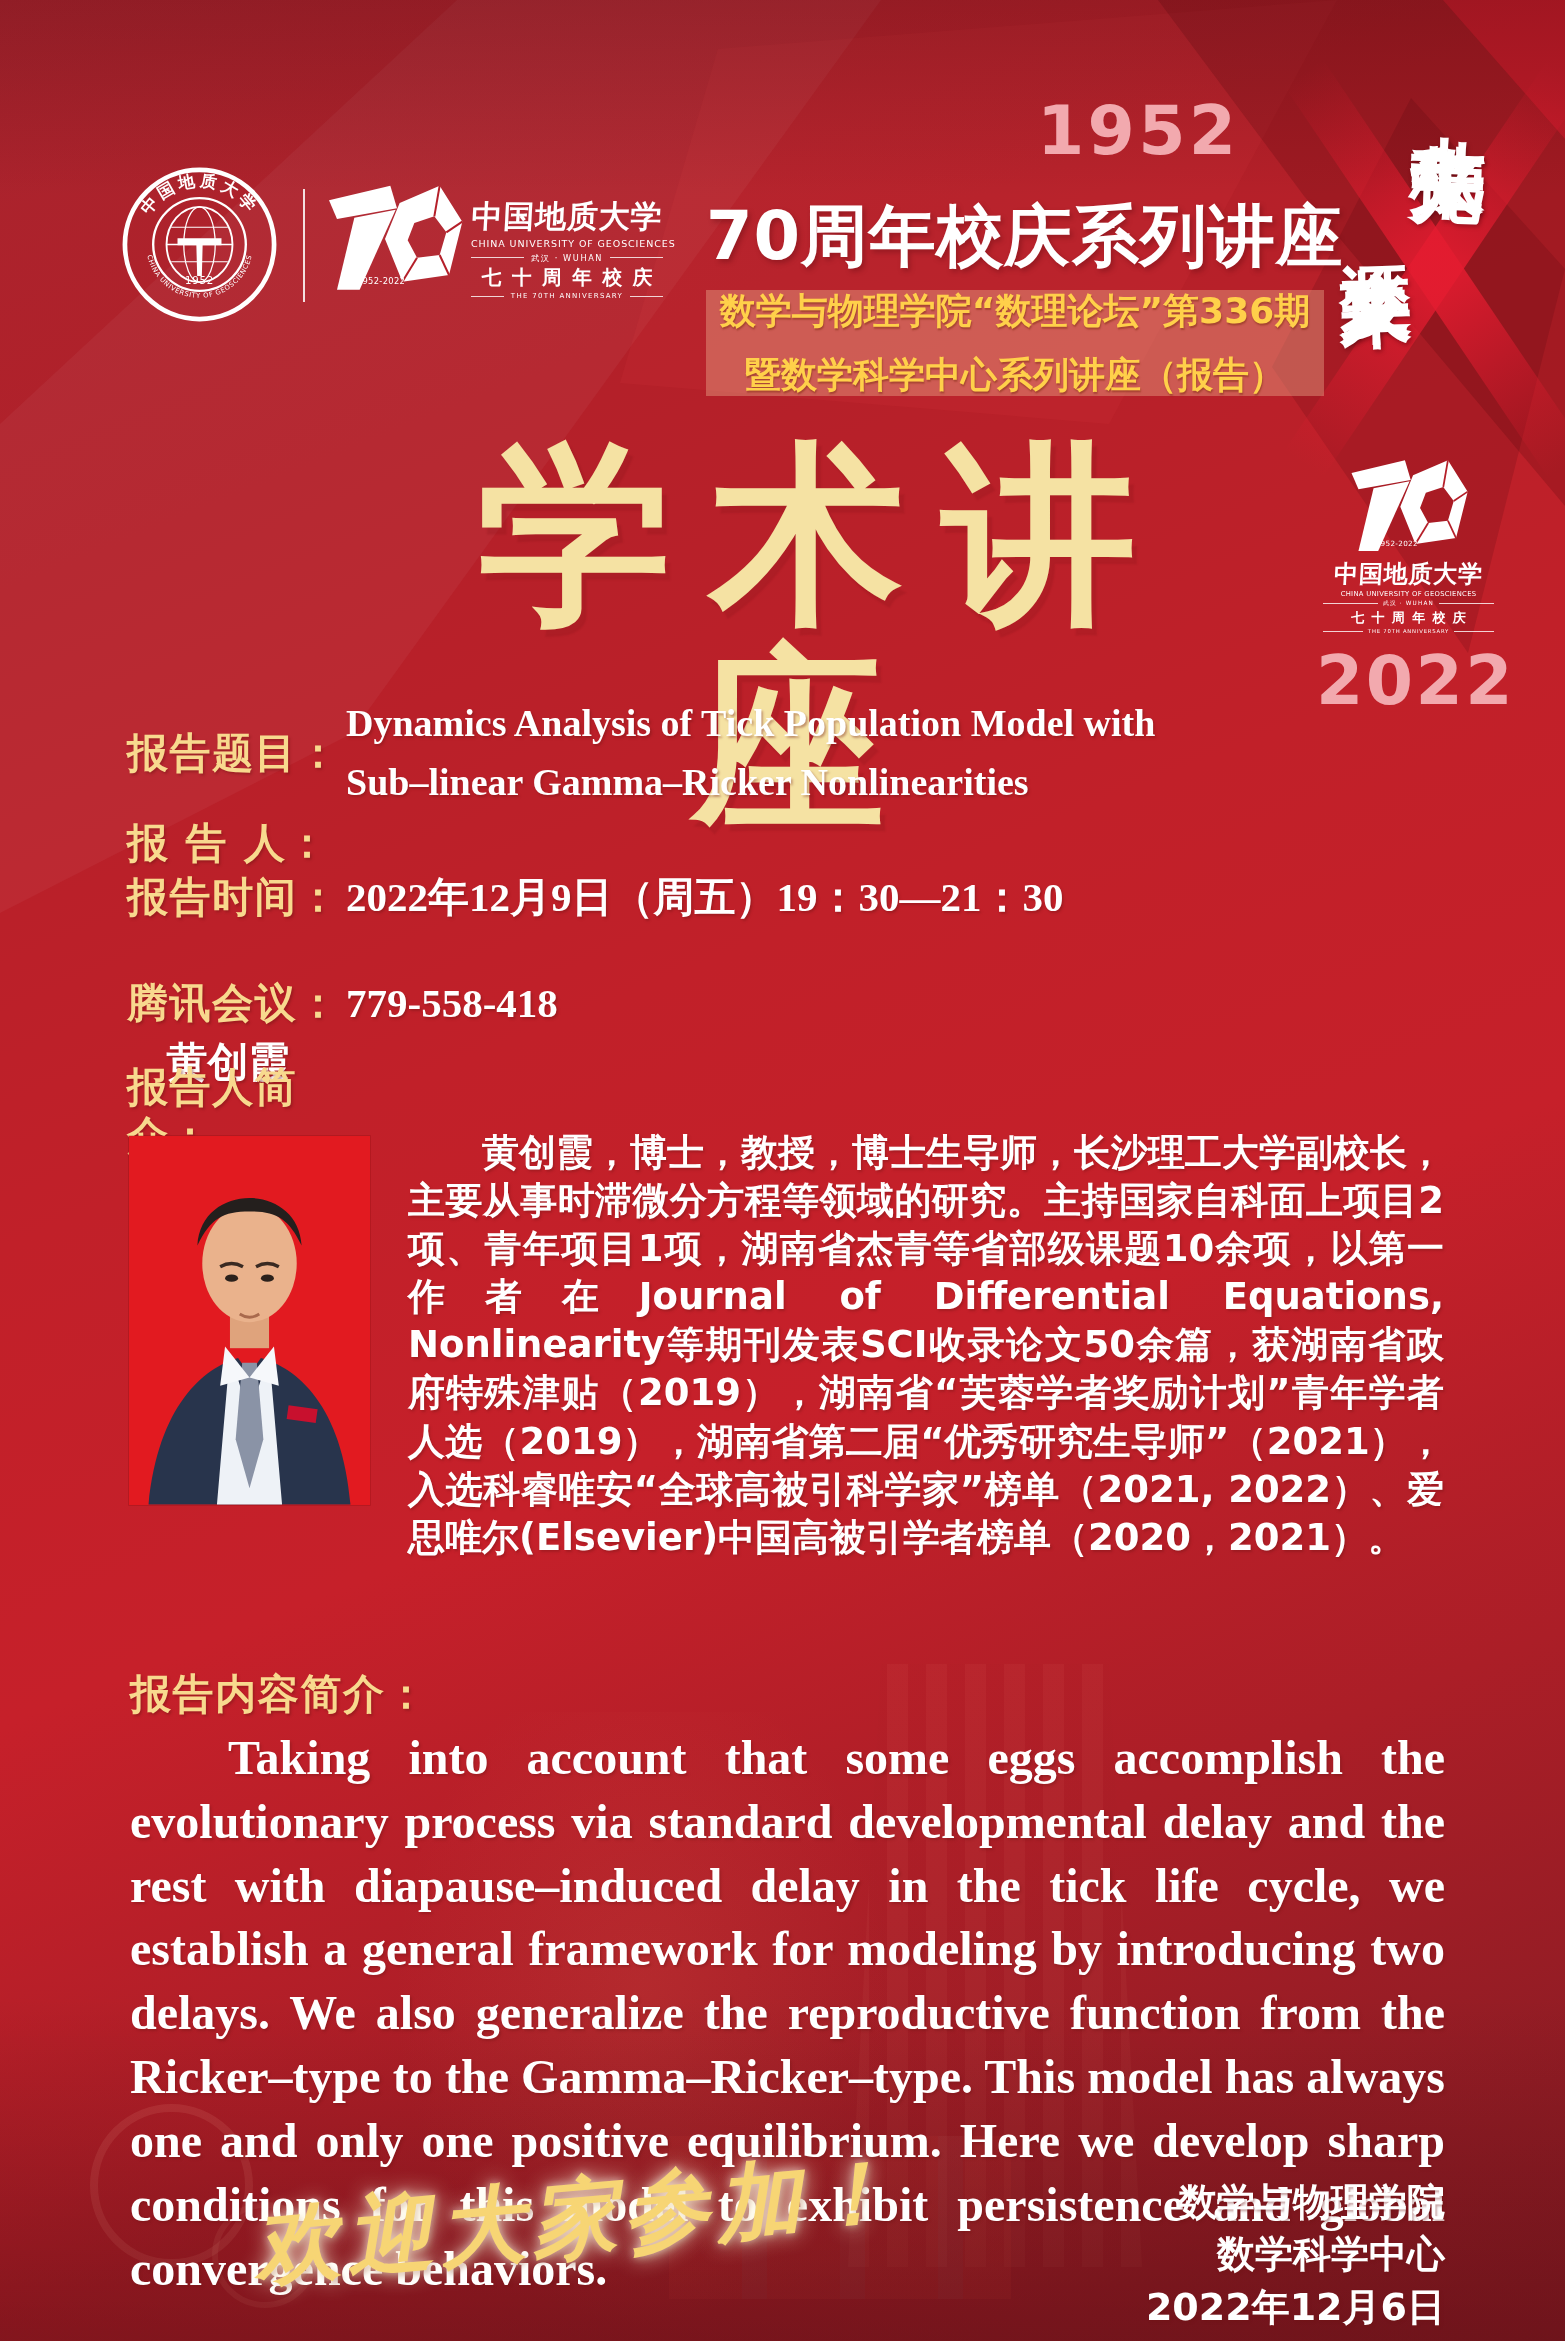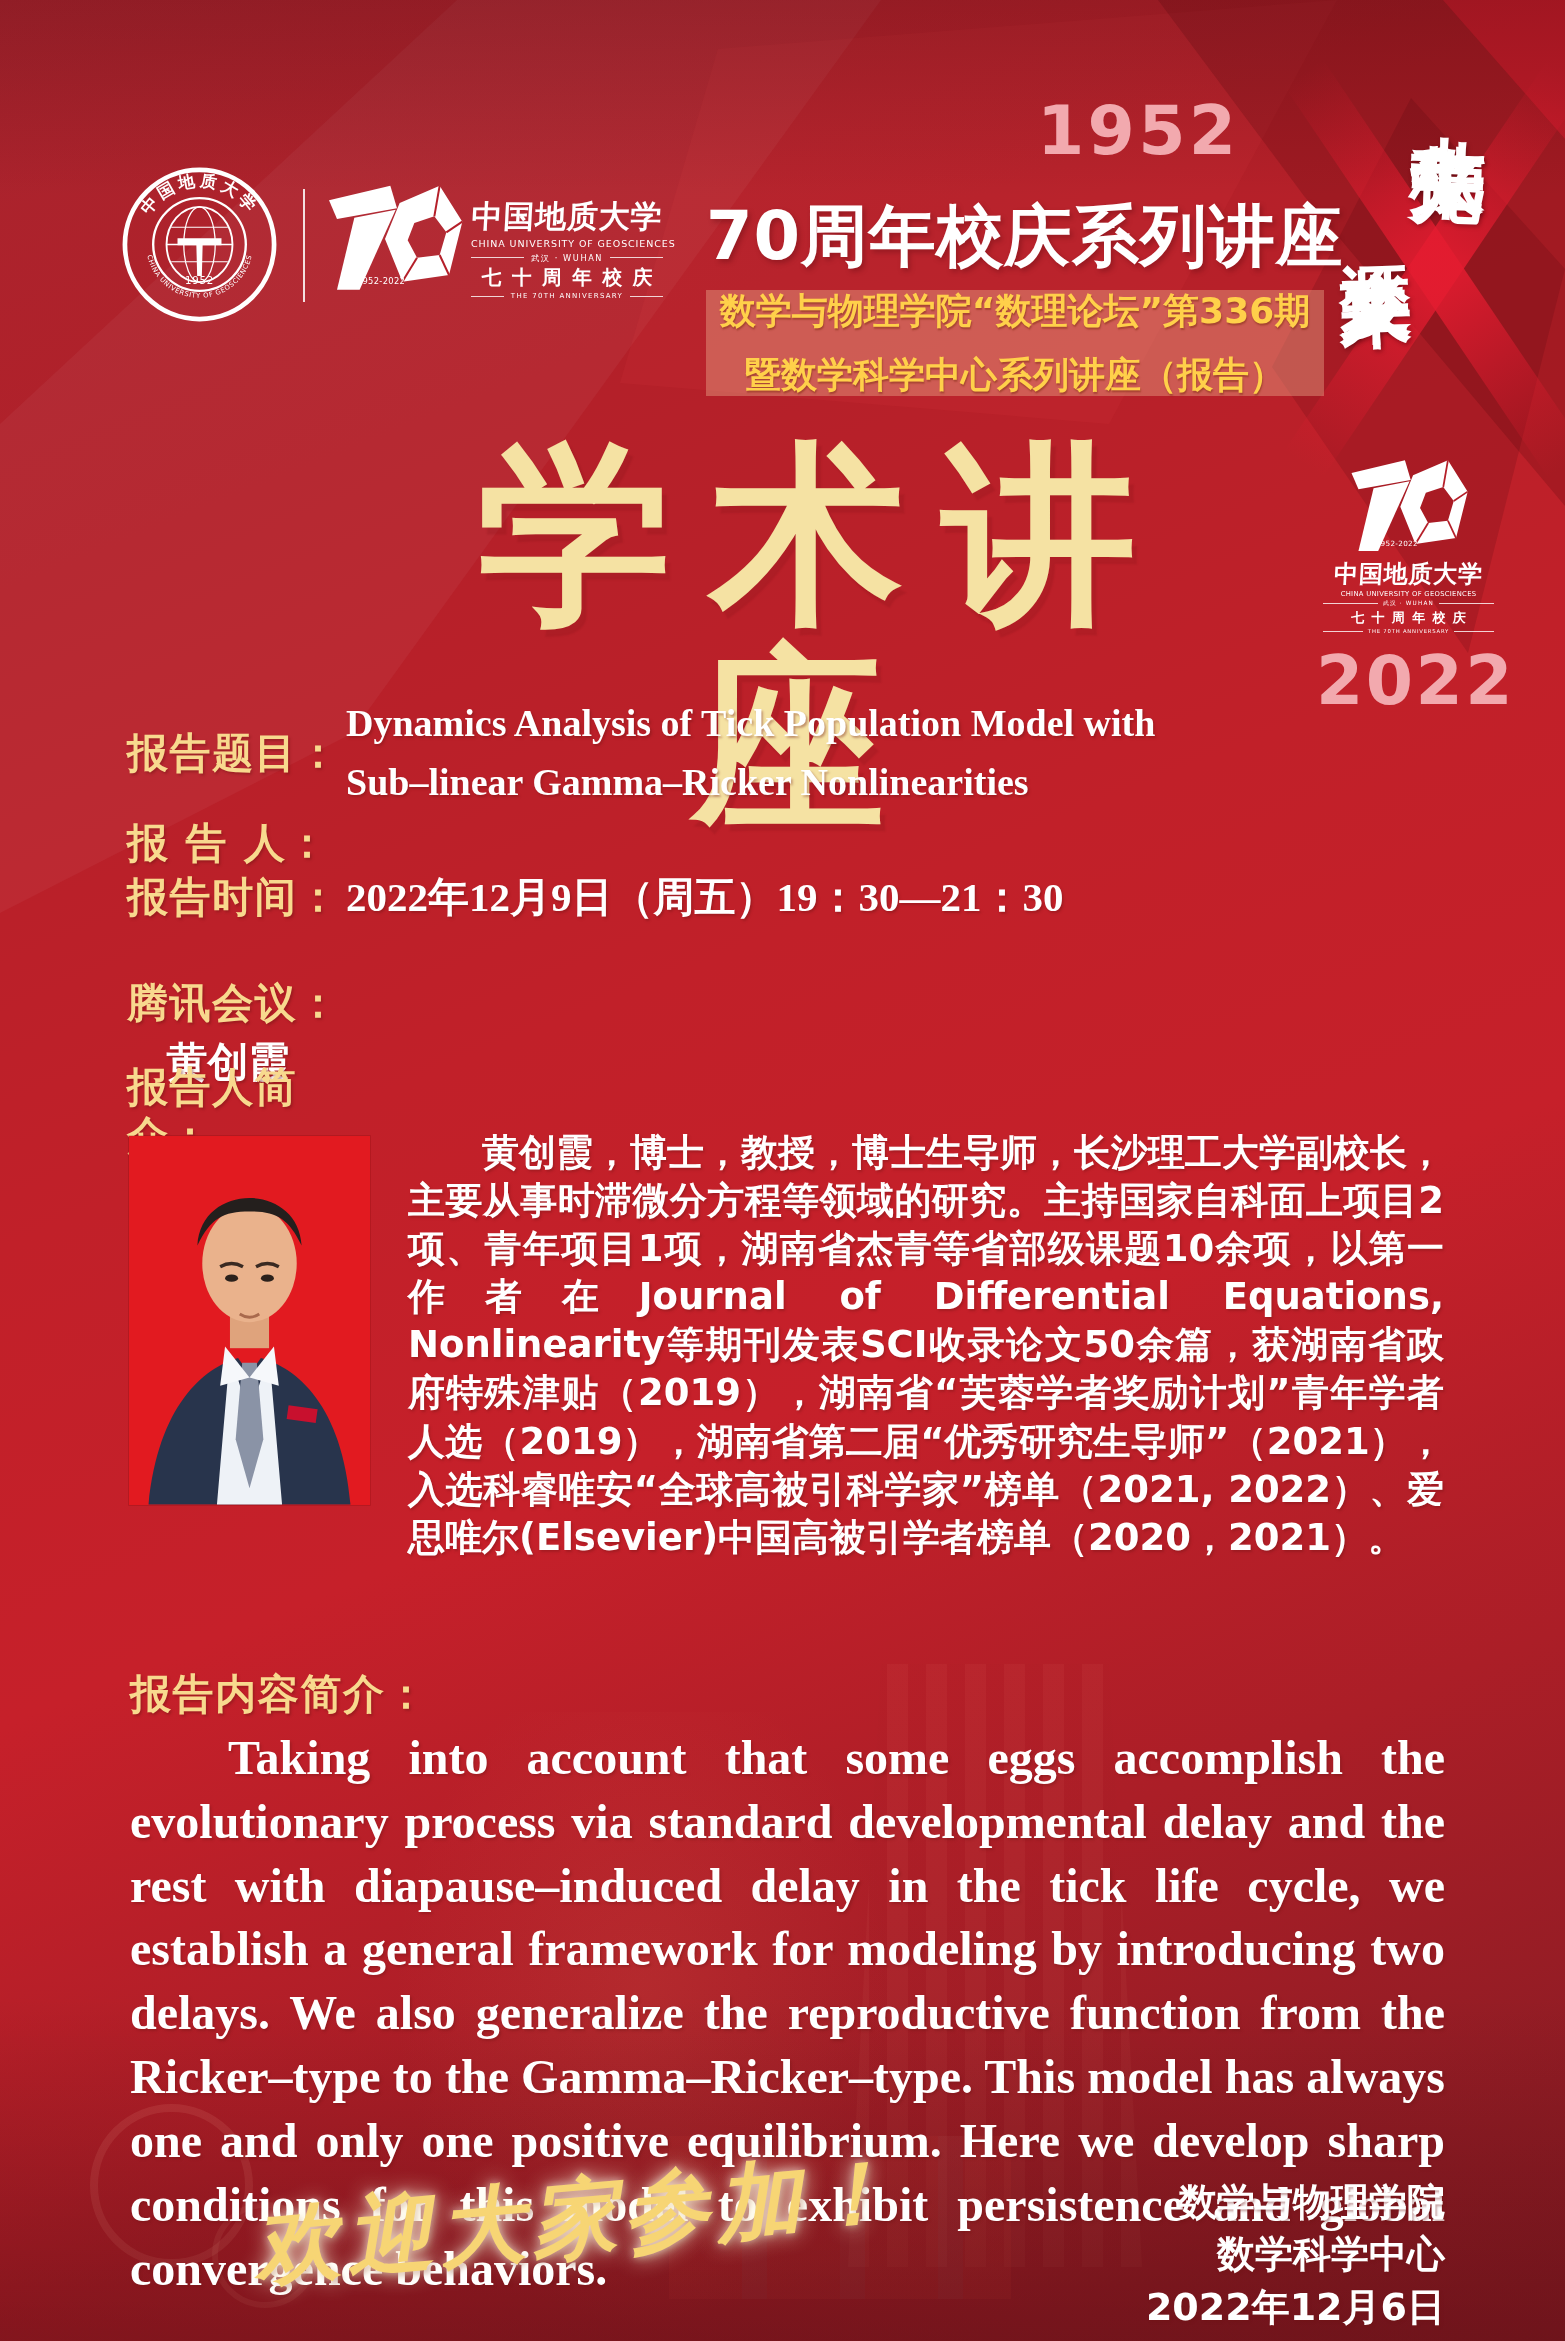--- a/index.html
+++ b/index.html
@@ -93,21 +93,21 @@
   .lbl{color:#f8d98e;font-size:41px;font-weight:800;letter-spacing:1.6px;line-height:1.2;
     text-shadow:1.6px 1.6px 2.4px rgba(110,20,20,.4);}
   .row .lbl{flex:0 0 219px;}
   .serif{font-family:"Liberation Serif","DejaVu Serif",serif;}
   .row-title{top:700px;width:1321px;}
   .title-lines{display:flex;flex-direction:column;gap:11.4px;}
   .title-line{font-size:38px;font-weight:bold;color:#fff;line-height:1.25;
     font-family:"Liberation Serif","DejaVu Serif",serif;text-shadow:1.6px 1.6px 2.4px rgba(110,20,20,.4);}
   .row-speaker{top:819px;flex-direction:column;}
   .row-time{top:873px;}
-  .row-meeting{top:979px;flex-direction:column;}
+  .row-meeting{top:979px;}
   .row-biolabel{top:1063px;}
   .val{font-size:41px;font-weight:bold;color:#fff;line-height:1.2;text-shadow:1.6px 1.6px 2.4px rgba(110,20,20,.4);}
 
   
   .bio{left:129px;top:1129px;width:1315px;font-size:37px;font-weight:bold;line-height:1.3;
     color:#fff;text-align:justify;text-indent:2em;text-shadow:1.6px 1.6px 2.4px rgba(110,20,20,.35);}
   .photo{float:left;width:241px;height:369px;margin:6.5px 38px 11.4px 0;background:#e21a20;
     box-shadow:0 0 0 0.8px rgba(120,0,0,.25);}
   .photo svg{display:block;}
 

